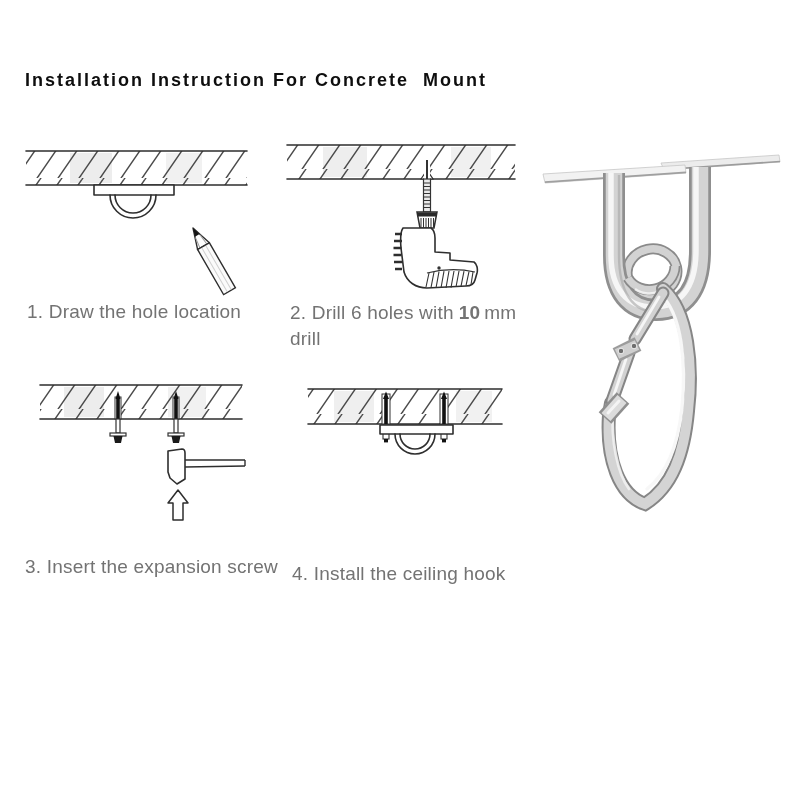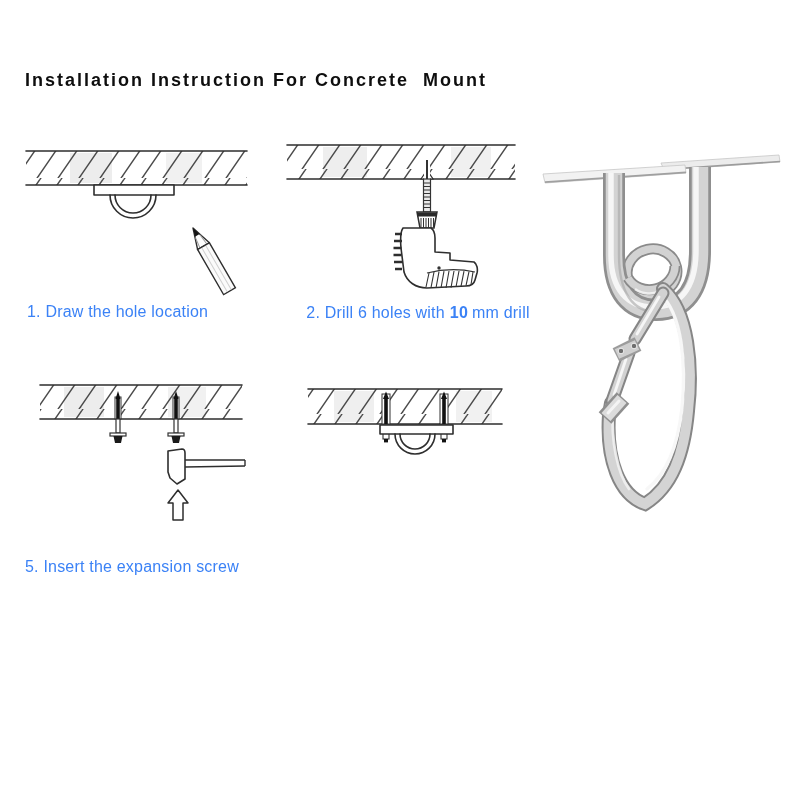--- a/index.html
+++ b/index.html
@@ -1,20 +1,20 @@
 <!DOCTYPE html>
 <html><head>
 <meta charset="utf-8">
 <style>
   html,body{margin:0;padding:0;background:#ffffff;}
   #page{position:relative;width:800px;height:800px;background:#ffffff;overflow:hidden;
         font-family:"Liberation Sans", sans-serif;color:#1a1a1a;}
   .title{position:absolute;left:25px;top:70px;font-size:18px;font-weight:bold;
          letter-spacing:2px;white-space:pre;color:#0e0e0e;}
-  .cap{position:absolute;font-size:16px;color:#3b82f6;letter-spacing:0.2px;line-height:26px;text-align:center;}
+  .cap{position:absolute;font-size:19px;color:#737373;letter-spacing:0.2px;line-height:26px;}
   .b10{font-weight:bold;margin:0 4px 16px 5px;}
   svg.fig{position:absolute;}
   .st{stroke:#2e2e2e;stroke-width:1.6;stroke-linecap:round;stroke-linejoin:round;}
 </style>
 </head>
 <body>
 
 <div id="page">
 
   <svg width="0" height="0" style="position:absolute" aria-hidden="true">
@@ -196,16 +196,17 @@
       <path class="st" d="M 102,56 A 15,15 0 0 0 132,56" fill="none"></path>
     </g>
   </svg>
 
   <div class="cap" style="left:27px;top:299px">1. Draw the hole location</div>
 
   <div class="cap" style="left:290px;top:300px;width:256px">
     <span>2. Drill 6 holes with</span><b class="b10">10</b><span>mm drill</span>
   </div>
 
-  <div class="cap" style="left:25px;top:554px">5. Insert the expansion screw</div>
-
+  <div class="cap" style="left:25px;top:554px">3. Insert the expansion screw</div>
+
+  <div class="cap" style="left:292px;top:561px">4. Install the ceiling hook</div>
 
 </div>
 
 </body></html>

